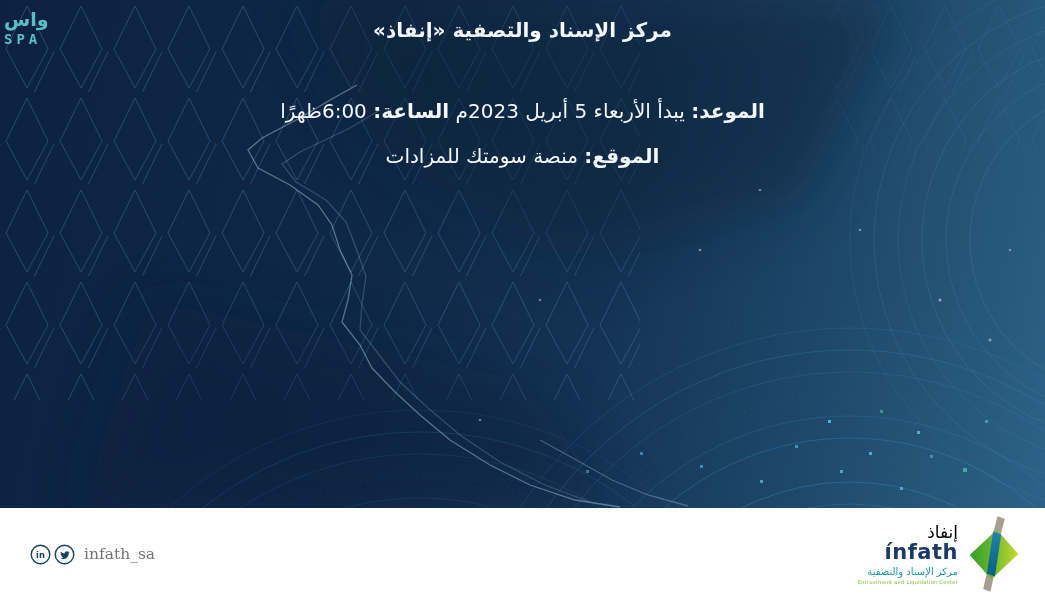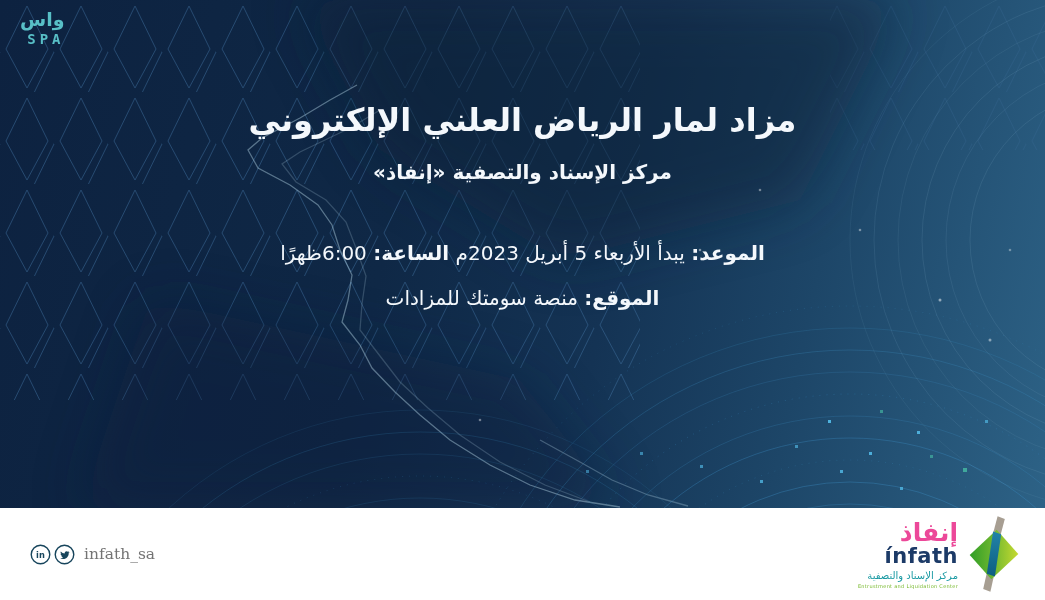--- a/index.html
+++ b/index.html
@@ -8,21 +8,21 @@
     font-family:"DejaVu Sans",sans-serif;
   }
   
   .hero{
     position:absolute;top:0;left:0;width:1045px;height:508px;
     background:linear-gradient(102deg,#0d2240 0%,#0f2846 38%,#143354 58%,#1d4668 76%,#2d6286 100%);
   }
   .bg-svg{position:absolute;top:0;left:0;width:1045px;height:508px;display:block;}
   
   .spa-logo{
-    position:absolute;top:10px;left:20px;text-align:right;color:#58bfc6;line-height:1;
+    position:absolute;top:10px;left:4px;text-align:left;color:#58bfc6;line-height:1;
   }
   .spa-ar{display:block;font-size:19px;font-weight:bold;letter-spacing:2px;}
   .spa-en{display:block;margin-top:3px;font-size:14px;font-weight:bold;letter-spacing:4px;
     font-family:"DejaVu Sans Mono",monospace;}
   
   .content{
     position:absolute;top:0;left:0;right:0;text-align:center;color:#f4f8fc;
   }
   .title{margin:100px 0 0;font-size:32px;line-height:1.3;font-weight:bold;}
   .subtitle{margin:17px 0 0;font-size:20px;line-height:1.3;font-weight:bold;}
@@ -36,21 +36,21 @@
     display:flex;align-items:center;justify-content:space-between;
     padding:0 24px 0 30px;box-sizing:border-box;
   }
   .social{display:flex;align-items:center;}
   .social .icn{display:inline-flex;margin-right:3px;}
   .handle{
     margin-left:6px;font-family:"DejaVu Serif",serif;font-size:15.5px;color:#737373;
   }
   .infath{display:flex;align-items:center;}
   .infath-text{text-align:right;line-height:1;margin-right:9px;}
-  .infath-ar{font-size:25px;font-weight:bold;color:#ec4899;}
+  .infath-ar{font-size:17px;font-weight:normal;color:#000000;}
   .infath-en{font-size:21px;font-weight:bold;color:#1c3a67;letter-spacing:.5px;margin-top:1px;}
   .infath-tag-ar{font-size:10px;color:#1a9aa3;margin-top:4px;}
   .infath-tag-en{font-size:5px;color:#76b82a;margin-top:3px;letter-spacing:.3px;}
 </style>
 </head>
 <body>
 
 <div class="poster">
 
   <div class="hero">
@@ -135,21 +135,20 @@
         <circle cx="1010" cy="250" r="1.3" fill="#ffffff" opacity="0.35"></circle>
       </g>
     </svg>
 
     <div class="spa-logo">
       <span class="spa-ar">واس</span>
       <span class="spa-en">SPA</span>
     </div>
 
     <div class="content" dir="rtl">
-      <h1 class="title">مزاد لمار الرياض العلني الإلكتروني</h1>
       <h2 class="subtitle">مركز الإسناد والتصفية «إنفاذ»</h2>
 
       <div class="details">
 
         <p><b>الموعد:</b><span> يبدأ الأربعاء 5 أبريل 2023م </span><b>الساعة:</b><span> 6:00ظهرًا</span></p>
 
 
         <p><b>الموقع:</b><span> منصة سومتك للمزادات</span></p>
       </div>
     </div>

